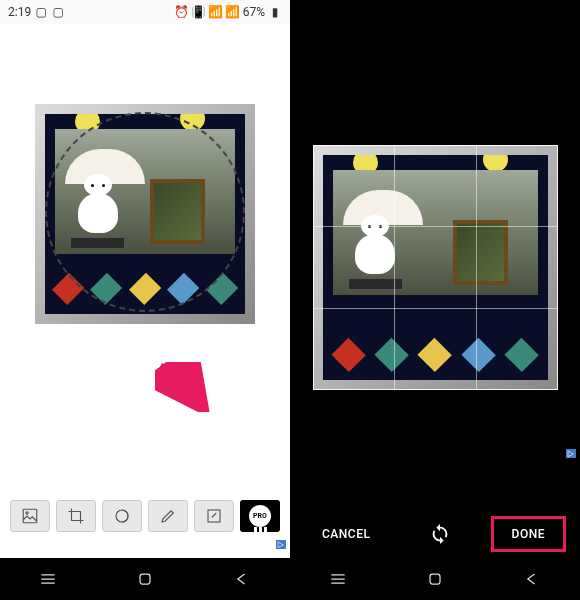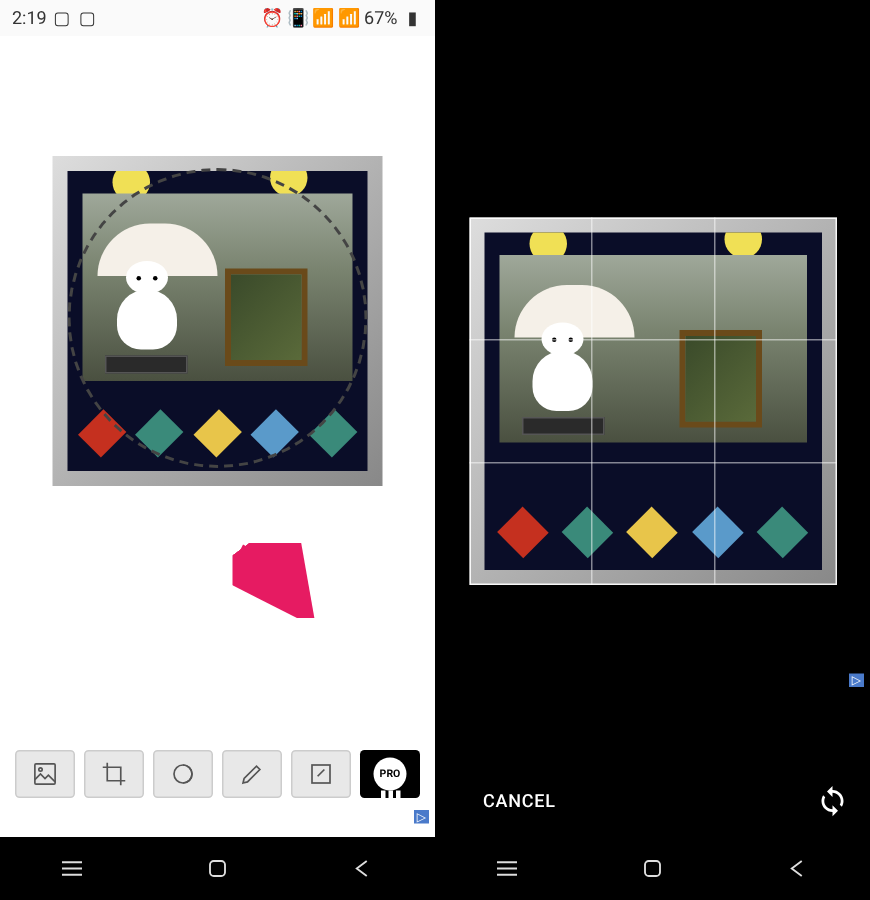--- a/index.html
+++ b/index.html
@@ -245,20 +245,21 @@
       <span class="ad-tag-r">▷</span>
     </div>
 
     <div class="action-bar">
       <div class="action-btn">CANCEL</div>
       <div class="rotate-btn">
         <svg viewBox="0 0 24 24">
             <path d="M12 4V1L8 5l4 4V6c3.3 0 6 2.7 6 6 0 1-.2 1.9-.7 2.7l1.5 1.5C19.5 15 20 13.5 20 12c0-4.4-3.6-8-8-8zm0 14c-3.3 0-6-2.7-6-6 0-1 .2-1.9.7-2.7L5.2 7.8C4.5 9 4 10.5 4 12c0 4.4 3.6 8 8 8v3l4-4-4-4v3z"></path>
           </svg>
       </div>
+      <div class="action-btn done-highlight">DONE</div>
     </div>
 
     <div class="nav-bar">
       <div class="nav-btn">
           <svg viewBox="0 0 24 24">
             <path d="M4 7h16M4 12h16M4 17h16"></path>
           </svg>
         </div>
       <div class="nav-btn">
           <svg viewBox="0 0 24 24">

